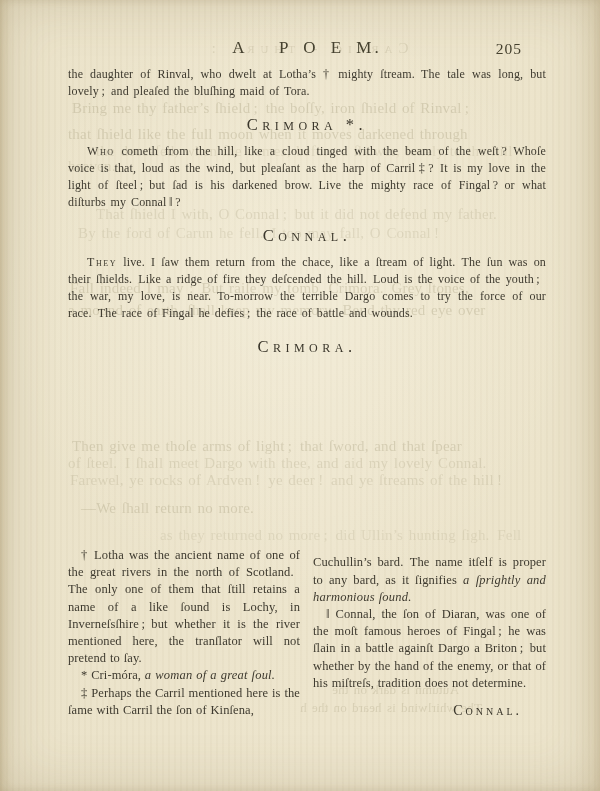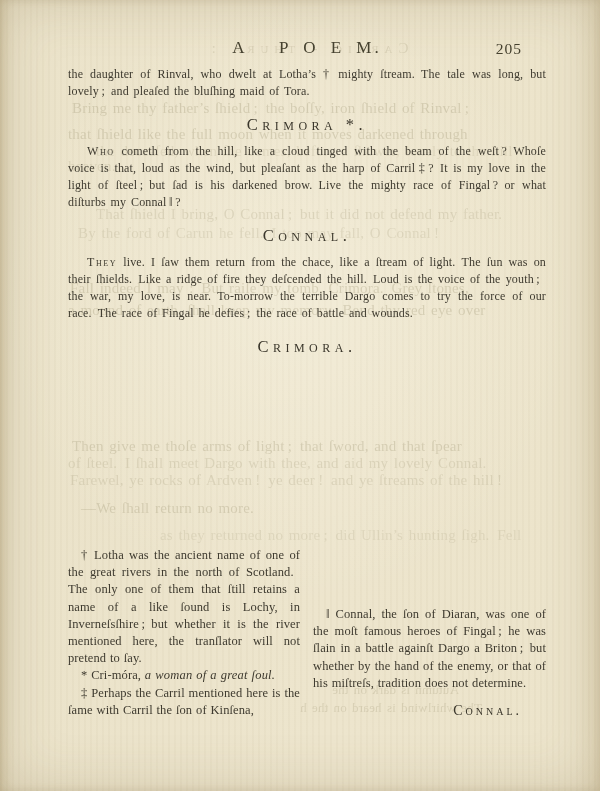--- a/index.html
+++ b/index.html
@@ -75,21 +75,21 @@
 </head>
 <body>
 
 <div class="page">
 
   <div class="ghost mirror gh-header">Carric - thura :</div>
   <div class="ghost g1">Bring me thy father’s ſhield ; the boſſy, iron ſhield of Rinval ;</div>
   <div class="ghost g2">that ſhield like the full moon when it moves darkened through</div>
   <div class="ghost g3a faint">the deceaſed, when ſhe comes, before a ſhower, lonely to the hill</div>
   <div class="ghost g3b">heaven.</div>
-  <div class="ghost g4">That ſhield I bring, O Connal ; but it did not defend my father.</div>
+  <div class="ghost g4">That ſhield I with, O Connal ; but it did not defend my father.</div>
   <div class="ghost g5">By the ford of Carun he fell. I too may fall, O Connal !</div>
   <div class="ghost g6">Fall indeed I may : But raiſe my tomb, Crimora. Grey ſtones,</div>
   <div class="ghost g7">a mound of earth, ſhall keep my memory. Bend thy red eye over</div>
   <div class="ghost g8">Then give me thoſe arms of light ; that ſword, and that ſpear</div>
   <div class="ghost g9">of ſteel. I ſhall meet Dargo with thee, and aid my lovely Connal.</div>
   <div class="ghost g10">Farewel, ye rocks of Ardven ! ye deer ! and ye ſtreams of the hill !</div>
   <div class="ghost g11">—We ſhall return no more.</div>
   <div class="ghost g12">as they returned no more ; did Ullin’s hunting ſigh. Fell</div>
   <div class="ghost mirror g13">Autumn is dark on the</div>
   <div class="ghost mirror g14">The whirlwind is heard on the h</div>
@@ -111,18 +111,19 @@
     <h2 class="section">Crimora.</h2>
   </main>
 
   <section class="footnotes">
     <div class="fn-col">
       <p class="fn fn-indent">† Lotha was the ancient name of one of the great rivers in the north of Scotland. The only one of them that ſtill retains a name of a like ſound is Lochy, in Inverneſsſhire ; but whether it is the river mentioned here, the tranſlator will not pretend to ſay.</p>
       <p class="fn fn-indent"><span>* Cri-móra, </span><i>a woman of a great ſoul.</i></p>
       <p class="fn fn-indent">‡ Perhaps the Carril mentioned here is the ſame with Carril the ſon of Kinſena,</p>
     </div>
     <div class="fn-col right">
+      <p class="fn"><span>Cuchullin’s bard. The name itſelf is proper to any bard, as it ſignifies </span><i>a ſprightly and harmonious ſound.</i></p>
       <p class="fn fn-indent">‖ Connal, the ſon of Diaran, was one of the moſt famous heroes of Fingal ; he was ſlain in a battle againſt Dargo a Briton ; but whether by the hand of the enemy, or that of his miſtreſs, tradition does not determine.</p>
       <div class="catchword">Connal.</div>
     </div>
   </section>
 
 </div>
 
 </body></html>

